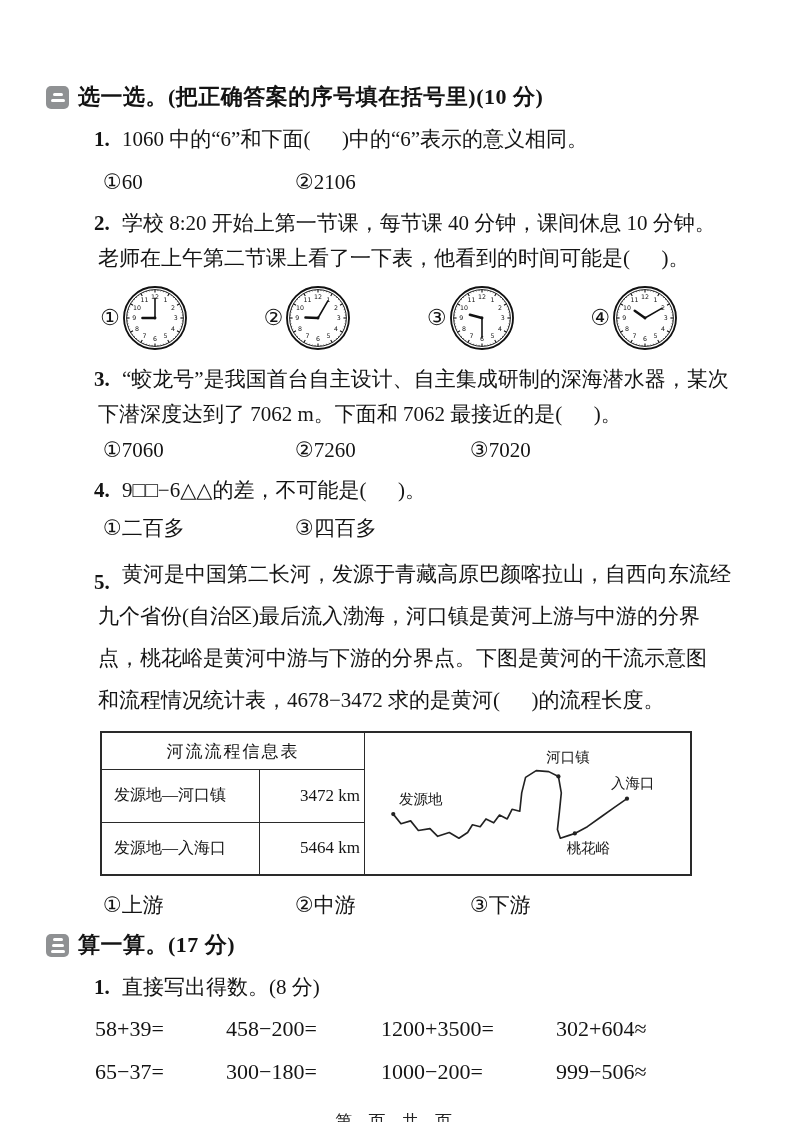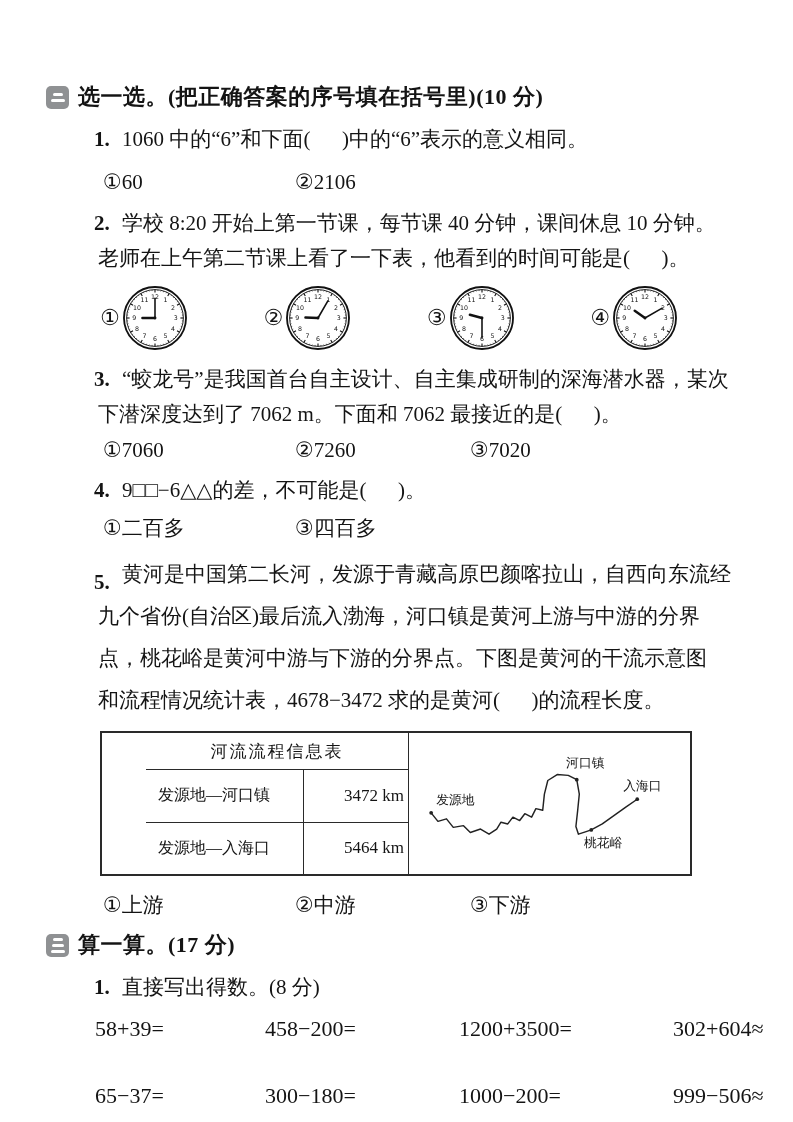--- a/index.html
+++ b/index.html
@@ -28,36 +28,36 @@
   .q-line{margin-left:98px;margin-right:60px;font-size:21px;line-height:27px;}
   .opts{display:grid;grid-template-columns:192px 175px auto;margin-left:103px;font-size:21px;line-height:26px;}
   
   .clocks{display:flex;justify-content:space-between;margin-left:100px;width:578px;margin-top:6px;}
   .clock-item{display:flex;align-items:center;}
   .clock-label{font-size:22px;margin-right:2px;}
   .clock-face{width:66px;height:66px;display:block;}
   
   .riverbox{
     margin-left:100px;width:592px;height:145px;margin-top:10px;
-    border:2px solid #2a2a2a;display:flex;box-sizing:border-box;padding-left:44px;
+    border:2px solid #2a2a2a;display:flex;box-sizing:border-box;
   }
   .rtable{width:262px;flex:0 0 auto;border-right:1.6px solid #2a2a2a;display:flex;flex-direction:column;}
   .rt-title{height:36px;display:flex;align-items:center;justify-content:center;font-size:17px;letter-spacing:2px;}
   .rt-row{flex:1;display:flex;border-top:1.4px solid #2a2a2a;gap:36px;}
   .rt-label{width:158px;display:flex;align-items:center;padding-left:12px;font-size:16px;box-sizing:border-box;border-right:1.4px solid #2a2a2a;}
   .rt-value{flex:1;display:flex;align-items:center;justify-content:center;font-size:17px;}
   .rmap{flex:1;position:relative;}
   .rmap svg{width:100%;height:100%;display:block;}
   .rmap text{font-size:15px;fill:#141414;}
   
   .sub-line{position:relative;margin-left:122px;font-size:21px;line-height:27px;}
   .math-grid{
     display:grid;grid-template-columns:131px 155px 175px auto;
     row-gap:15px;margin-left:95px;margin-right:40px;
-    font-size:22px;line-height:28px;font-family:"Liberation Serif","DejaVu Sans",serif;gap:39px;
+    font-size:22px;line-height:28px;font-family:"Liberation Serif","DejaVu Sans",serif;
   }
   .footer{text-align:center;font-size:17px;letter-spacing:6px;margin-top:24px;color:#222;}
   
   .mt16{margin-top:16px}.mt14{margin-top:14px}
   .lh42{line-height:42px}
 </style>
 </head>
 <body>
 
 <div class="page">

